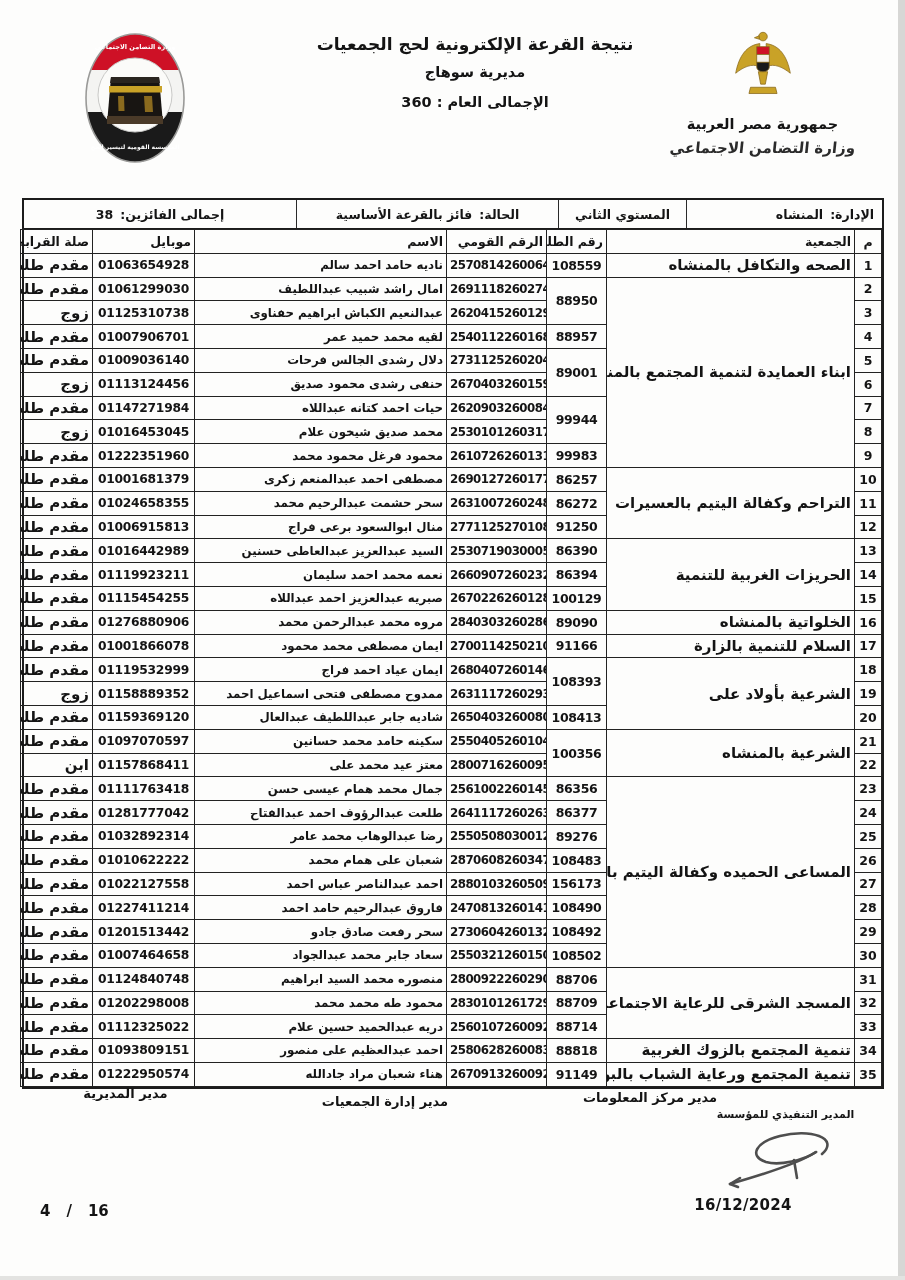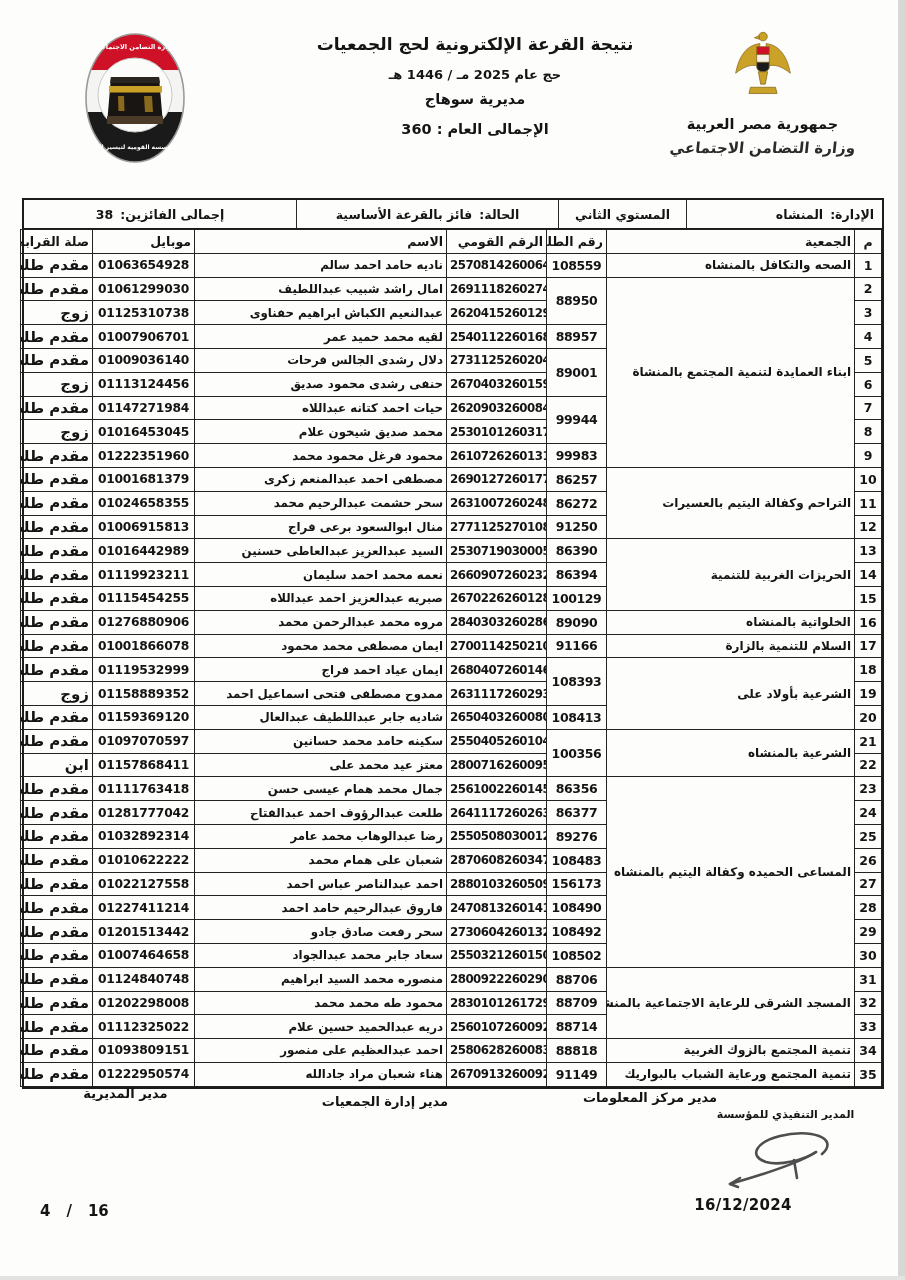--- a/index.html
+++ b/index.html
@@ -37,21 +37,21 @@
   .info-winners{flex:1;justify-content:center;}
 
   table.results{border-collapse:collapse;width:100%;table-layout:fixed;}
   table.results td,table.results th{
     border:1.4px solid #222;padding:0 3px;height:23.8px;overflow:hidden;white-space:nowrap;
     font-weight:bold;background:transparent;
   }
   th{font-size:12.5px;text-align:right;}
   th.h-no{text-align:center;padding:0;}
   td.c-no{font-size:12.5px;text-align:center;font-family:"DejaVu Sans",sans-serif;}
-  td.c-assoc{font-size:12px;text-align:right;padding-right:3px;}
+  td.c-assoc{font-size:15px;text-align:right;padding-right:3px;}
   td.c-req{font-size:12.5px;text-align:center;direction:ltr;letter-spacing:-0.4px;padding:0 1px;}
   td.c-nid{font-size:11.8px;text-align:center;direction:ltr;letter-spacing:-0.5px;padding:0 1px;}
   td.c-name{font-size:11.8px;text-align:right;padding-right:5px;}
   td.c-mobile{font-size:12.3px;text-align:center;direction:ltr;letter-spacing:-0.3px;padding:0 1px;}
   td.c-rel{font-size:15px;padding-right:5px;}
 
   
   .sig-label{position:absolute;font-size:13px;font-weight:bold;text-align:center;}
   .sig-directorate{left:58px;top:1086px;width:135px;}
   .sig-assoc-dept{left:305px;top:1094px;width:160px;}
@@ -65,21 +65,20 @@
 </style>
 </head>
 <body>
 
 <div class="page">
   <div class="scan-edge-right"></div>
   <div class="scan-edge-bottom"></div>
 
   <div class="title-block">
     <div class="title-main">نتيجة القرعة الإلكترونية لحج الجمعيات</div>
-    <div class="title-sub">حج عام 2025 مـ / 1446 هـ</div>
     <div class="title-sub2">مديرية سوهاج</div>
     <div class="title-sub3">الإجمالى العام : 360</div>
   </div>
 
   <div class="ministry-block">
     <svg width="78" height="82" viewBox="0 0 100 104">
       <g stroke="#8a6a1e" stroke-width="1" fill="#c9a227">
         <path d="M46 22 C29 24 19 38 15 60 C26 51 36 48 44 51 Z"></path>
         <path d="M54 22 C71 24 81 38 85 60 C74 51 64 48 56 51 Z"></path>
         <circle cx="50" cy="13" r="5.5"></circle>

